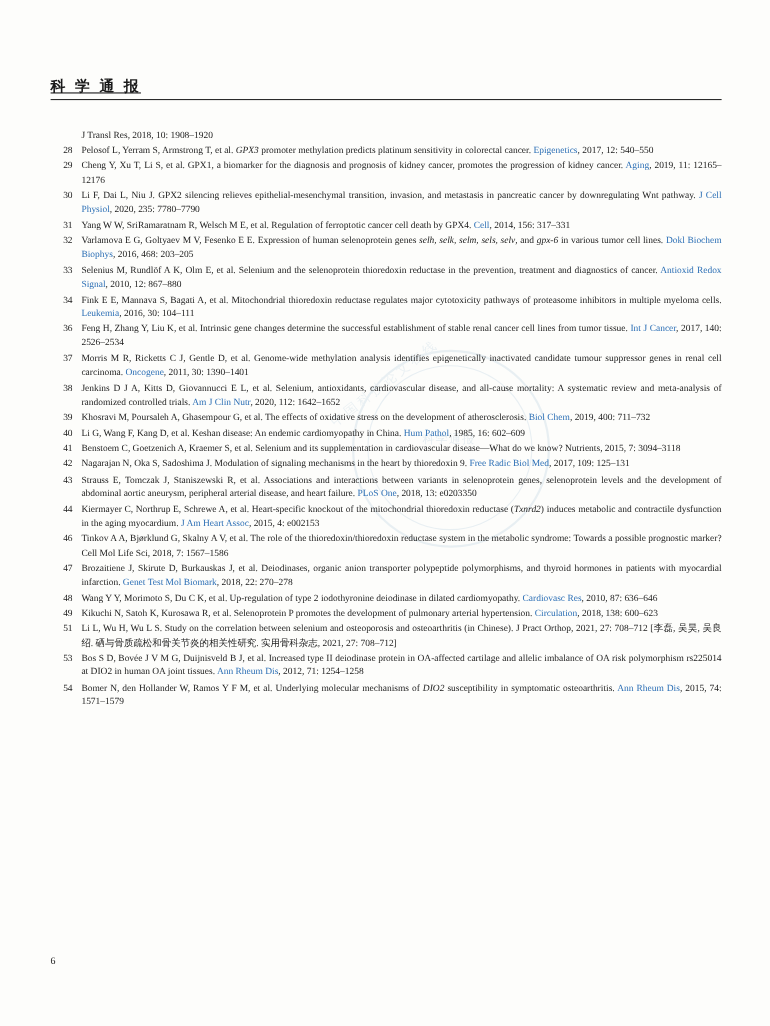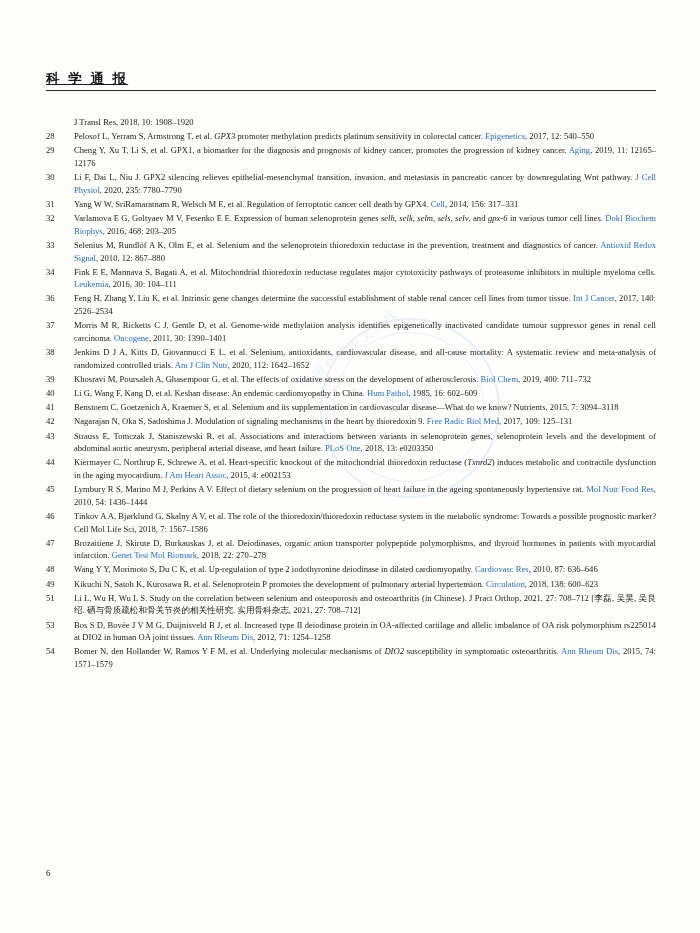--- a/index.html
+++ b/index.html
@@ -63,21 +63,21 @@
     font-size: 8.6px;
     line-height: 12.6px;
     color: #1b1b1b;
     text-align: justify;
   }
   .ref .num {
     position: absolute;
     left: 0;
     top: 0;
     width: 20px;
-    text-align: left;
+    text-align: right;
     font-size: 8.6px;
     color: #1b1b1b;
   }
   .ref .body {
     display: block;
   }
   .ref i {
   }
   .jr {
     color: #2c6fb5;
@@ -217,24 +217,20 @@
         </div>
         <div class="ref">
           <span class="num">43</span>
           <span class="body"><span>Strauss E, Tomczak J, Staniszewski R, et al. Associations and interactions between variants in selenoprotein genes, selenoprotein levels and the development of abdominal aortic aneurysm, peripheral arterial disease, and heart failure. </span><a class="jr" href="#" style="text-decoration: none; color: rgb(44, 111, 181);">PLoS One</a><span>, 2018, 13: e0203350</span></span>
         </div>
         <div class="ref">
           <span class="num">44</span>
           <span class="body"><span>Kiermayer C, Northrup E, Schrewe A, et al. Heart-specific knockout of the mitochondrial thioredoxin reductase (</span><i>Txnrd2</i><span>) induces metabolic and contractile dysfunction in the aging myocardium. </span><a class="jr" href="#" style="text-decoration: none; color: rgb(44, 111, 181);">J Am Heart Assoc</a><span>, 2015, 4: e002153</span></span>
         </div>
         <div class="ref">
-          <span class="num">45</span>
-          <span class="body"><span>Lymbury R S, Marino M J, Perkins A V. Effect of dietary selenium on the progression of heart failure in the ageing spontaneously hypertensive rat. </span><a class="jr" href="#" style="text-decoration: none; color: rgb(44, 111, 181);">Mol Nutr Food Res</a><span>, 2010, 54: 1436–1444</span></span>
-        </div>
-        <div class="ref">
           <span class="num">46</span>
           <span class="body"><span>Tinkov A A, Bjørklund G, Skalny A V, et al. The role of the thioredoxin/thioredoxin reductase system in the metabolic syndrome: Towards a possible prognostic marker? Cell Mol Life Sci, 2018, 7: 1567–1586</span></span>
         </div>
         <div class="ref">
           <span class="num">47</span>
           <span class="body"><span>Brozaitiene J, Skirute D, Burkauskas J, et al. Deiodinases, organic anion transporter polypeptide polymorphisms, and thyroid hormones in patients with myocardial infarction. </span><a class="jr" href="#" style="text-decoration: none; color: rgb(44, 111, 181);">Genet Test Mol Biomark</a><span>, 2018, 22: 270–278</span></span>
         </div>
         <div class="ref">
           <span class="num">48</span>
           <span class="body"><span>Wang Y Y, Morimoto S, Du C K, et al. Up-regulation of type 2 iodothyronine deiodinase in dilated cardiomyopathy. </span><a class="jr" href="#" style="text-decoration: none; color: rgb(44, 111, 181);">Cardiovasc Res</a><span>, 2010, 87: 636–646</span></span>

